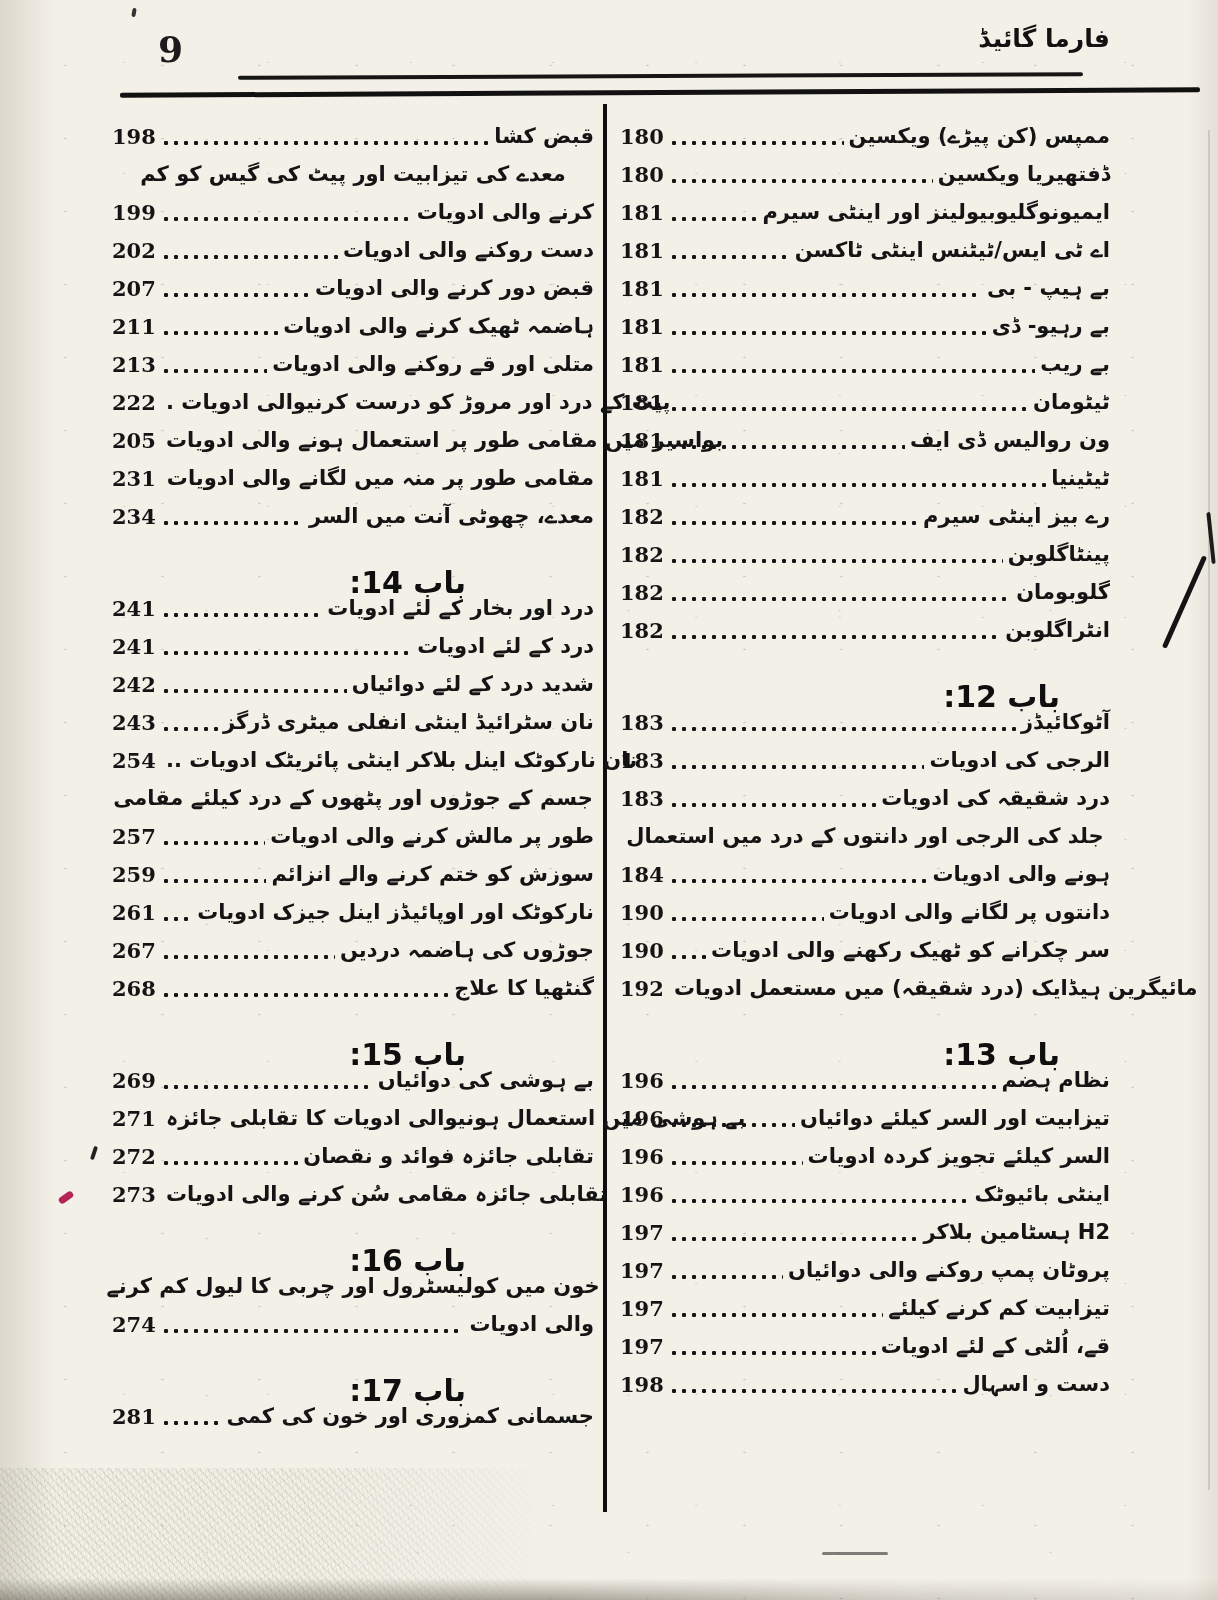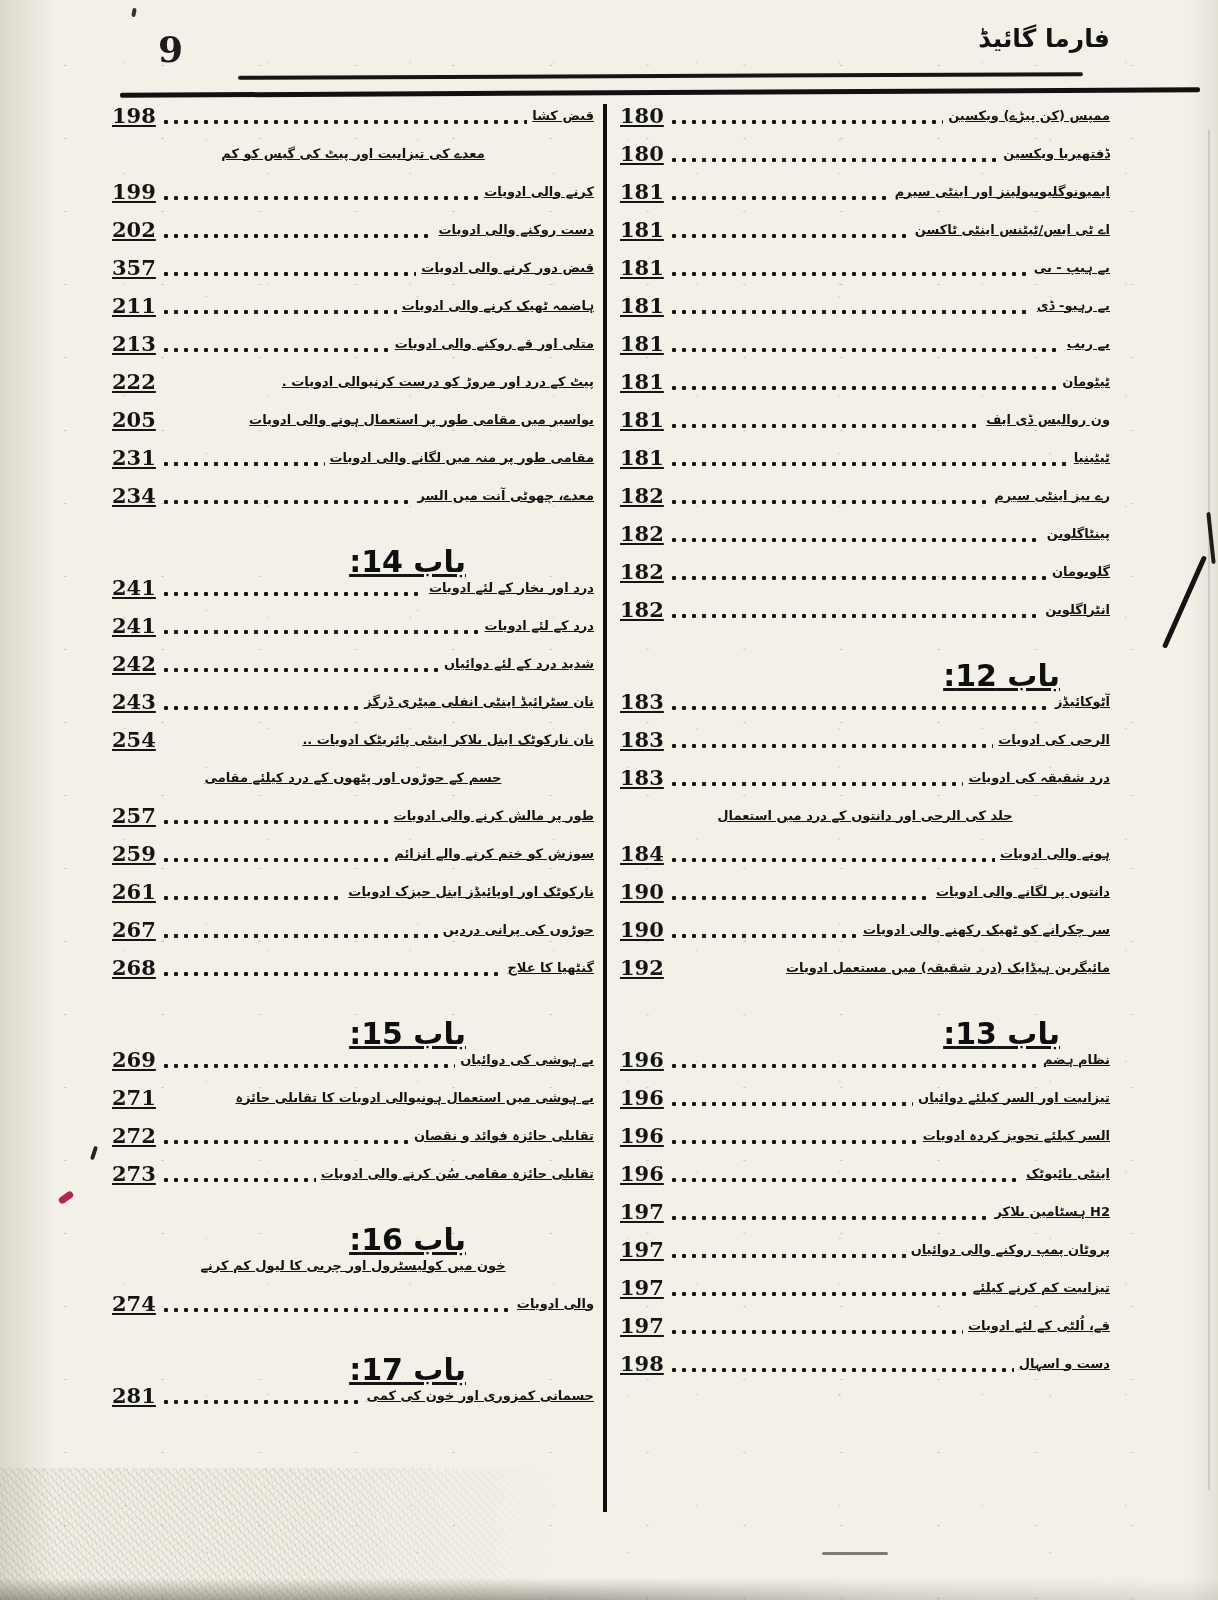--- a/index.html
+++ b/index.html
@@ -39,42 +39,42 @@
   .hdr-rule-thin{
     position:absolute;left:238px;top:74px;width:845px;height:4px;
     background:#161616;border-radius:2px;transform:rotate(-0.25deg);
   }
   .hdr-rule-full{
     position:absolute;left:120px;top:90px;width:1080px;height:5px;
     background:#111;border-radius:2px;transform:rotate(-0.30deg);
   }
 
   
-  .col{position:absolute;top:96px;text-decoration:underline;}
+  .col{position:absolute;top:117px;}
   .col-left{left:112px;width:482px;}
   .col-right{left:620px;width:490px;}
   .divider{
     position:absolute;left:603px;top:104px;width:4px;height:1408px;
     background:#0e0e0e;
   }
 
   .row{display:flex;align-items:center;height:38px;}
   .row .num{
     font-family:"DejaVu Serif", serif;font-weight:700;font-size:21px;color:#141414;
     flex:0 0 auto;min-width:44px;
   }
   .row .dots{
     flex:1 1 auto;height:6px;margin:0 5px;align-self:center;margin-top:14px;
     background-image:radial-gradient(circle, #151515 2px, transparent 2.4px);
     background-size:10px 6px;background-repeat:repeat-x;background-position:left center;
   }
   .row .dots.off{background:none;}
   .row .txt{
     flex:0 0 auto;direction:rtl;unicode-bidi:isolate;
-    font-size:13px;font-weight:700;white-space:nowrap;color:#141414;
+    font-size:21px;font-weight:700;white-space:nowrap;color:#141414;
   }
   .row.wrap{justify-content:center;}
   .row.heading{height:54px;justify-content:flex-end;}
   .row.heading .htxt{
     direction:rtl;unicode-bidi:isolate;font-size:30px;font-weight:800;color:#0f0f0f;
     letter-spacing:-1px;
     margin-top:40px;
   }
   .col-left .row.heading{padding-right:128px;}
   .col-right .row.heading{padding-right:50px;text-align:center;}
@@ -143,21 +143,21 @@
         <span class="num">199</span>
         <span class="dots"></span>
         <span class="txt">کرنے والی ادویات</span>
       </div>
       <div class="row entry">
         <span class="num">202</span>
         <span class="dots"></span>
         <span class="txt">دست روکنے والی ادویات</span>
       </div>
       <div class="row entry">
-        <span class="num">357</span>
+        <span class="num">207</span>
         <span class="dots"></span>
         <span class="txt">قبض دور کرنے والی ادویات</span>
       </div>
       <div class="row entry">
         <span class="num">211</span>
         <span class="dots"></span>
         <span class="txt">ہاضمہ ٹھیک کرنے والی ادویات</span>
       </div>
       <div class="row entry">
         <span class="num">213</span>
@@ -226,21 +226,21 @@
         <span class="txt">سوزش کو ختم کرنے والے انزائم</span>
       </div>
       <div class="row entry">
         <span class="num">261</span>
         <span class="dots"></span>
         <span class="txt">نارکوٹک اور اوپائیڈز اینل جیزک ادویات</span>
       </div>
       <div class="row entry">
         <span class="num">267</span>
         <span class="dots"></span>
-        <span class="txt">جوڑوں کی پرانی دردیں</span>
+        <span class="txt">جوڑوں کی ہاضمہ دردیں</span>
       </div>
       <div class="row entry">
         <span class="num">268</span>
         <span class="dots"></span>
         <span class="txt">گنٹھیا کا علاج</span>
       </div>
       <div class="row heading">
         <span class="htxt">باب 15:</span>
       </div>
       <div class="row entry">

